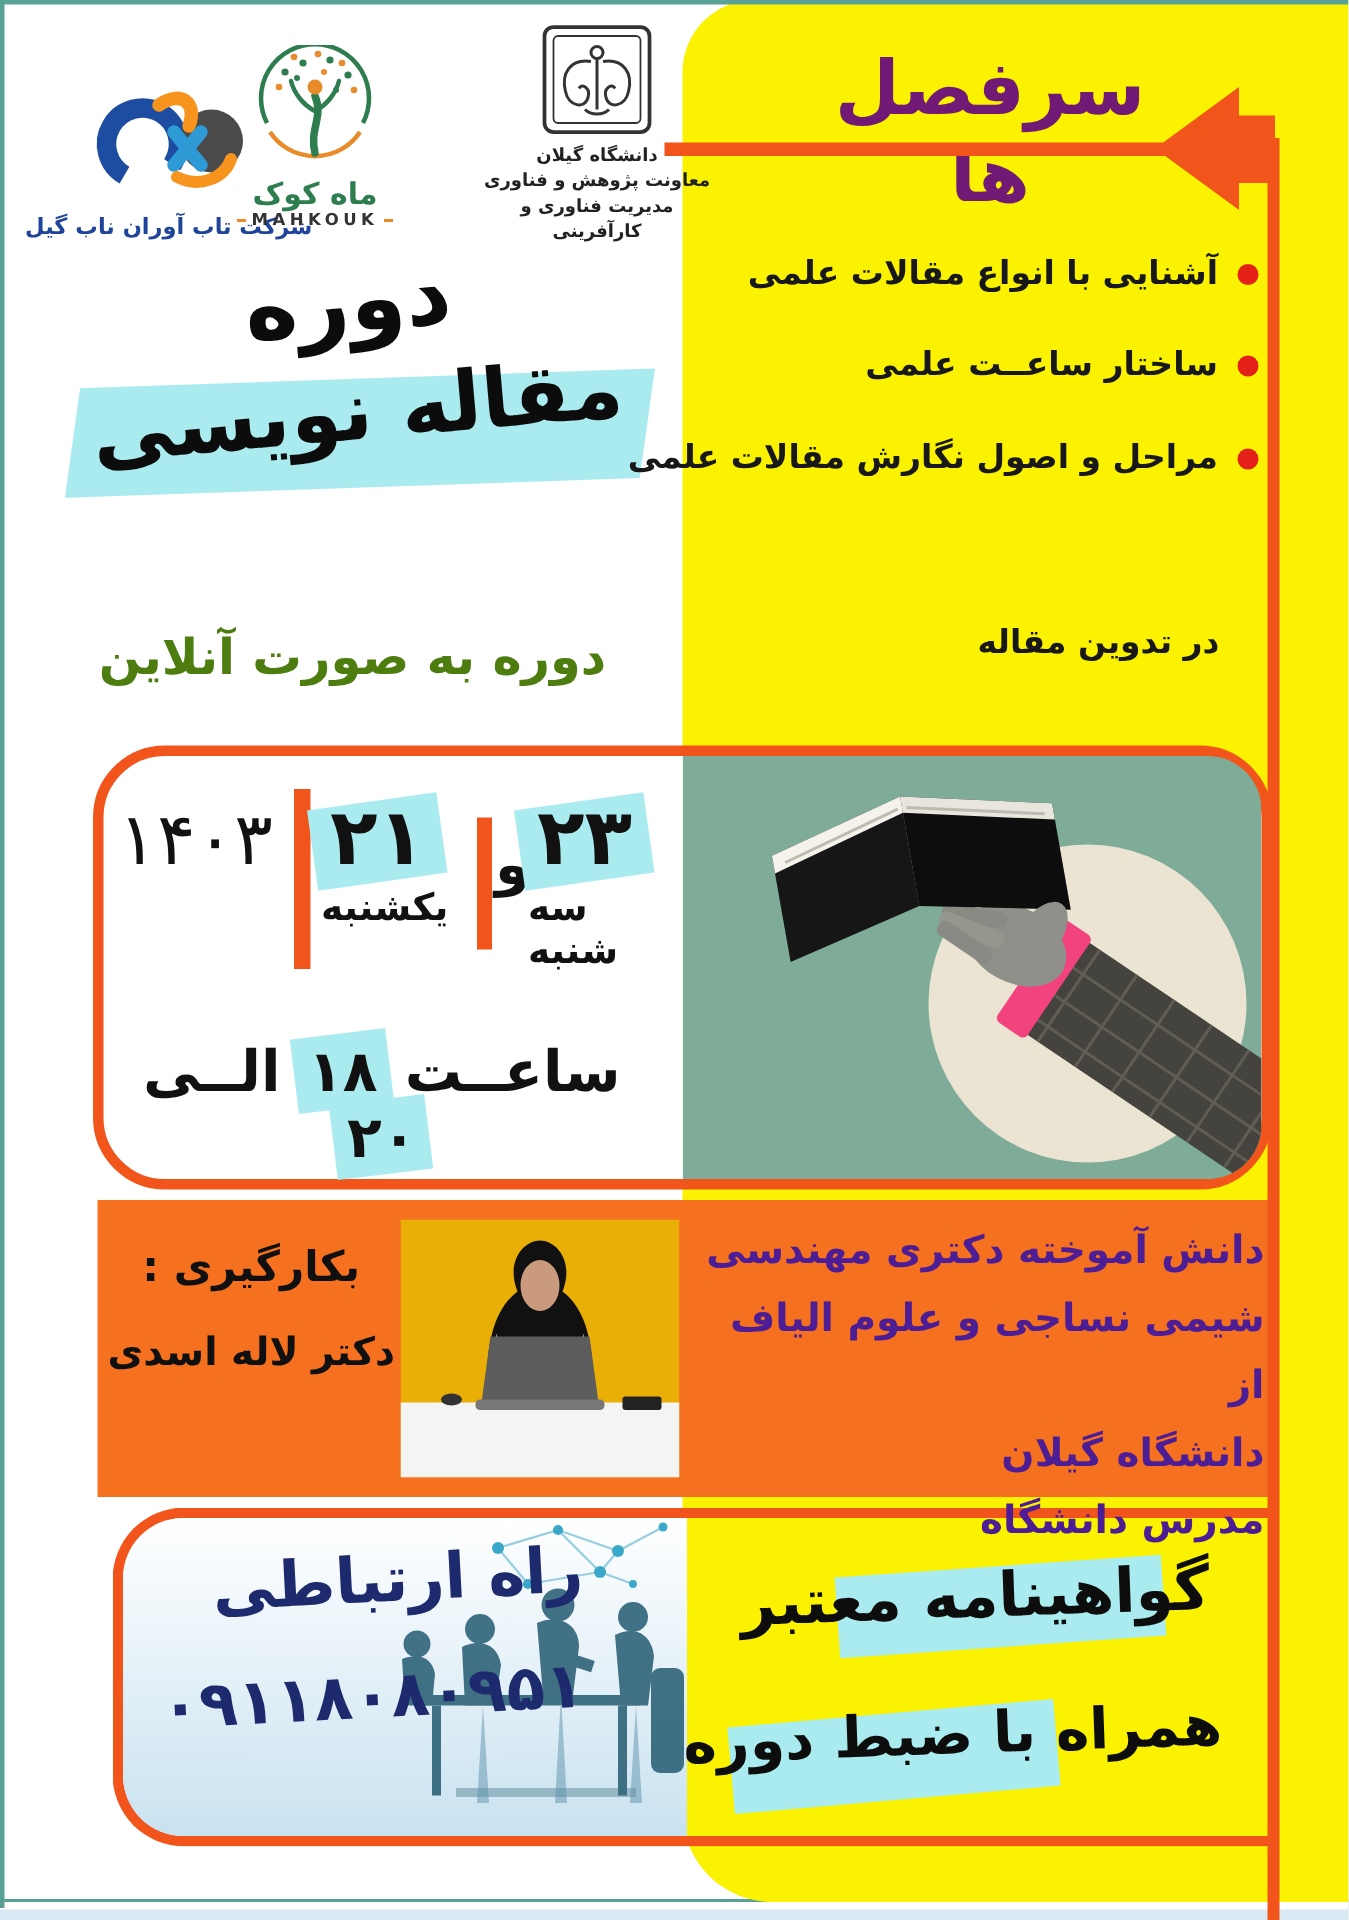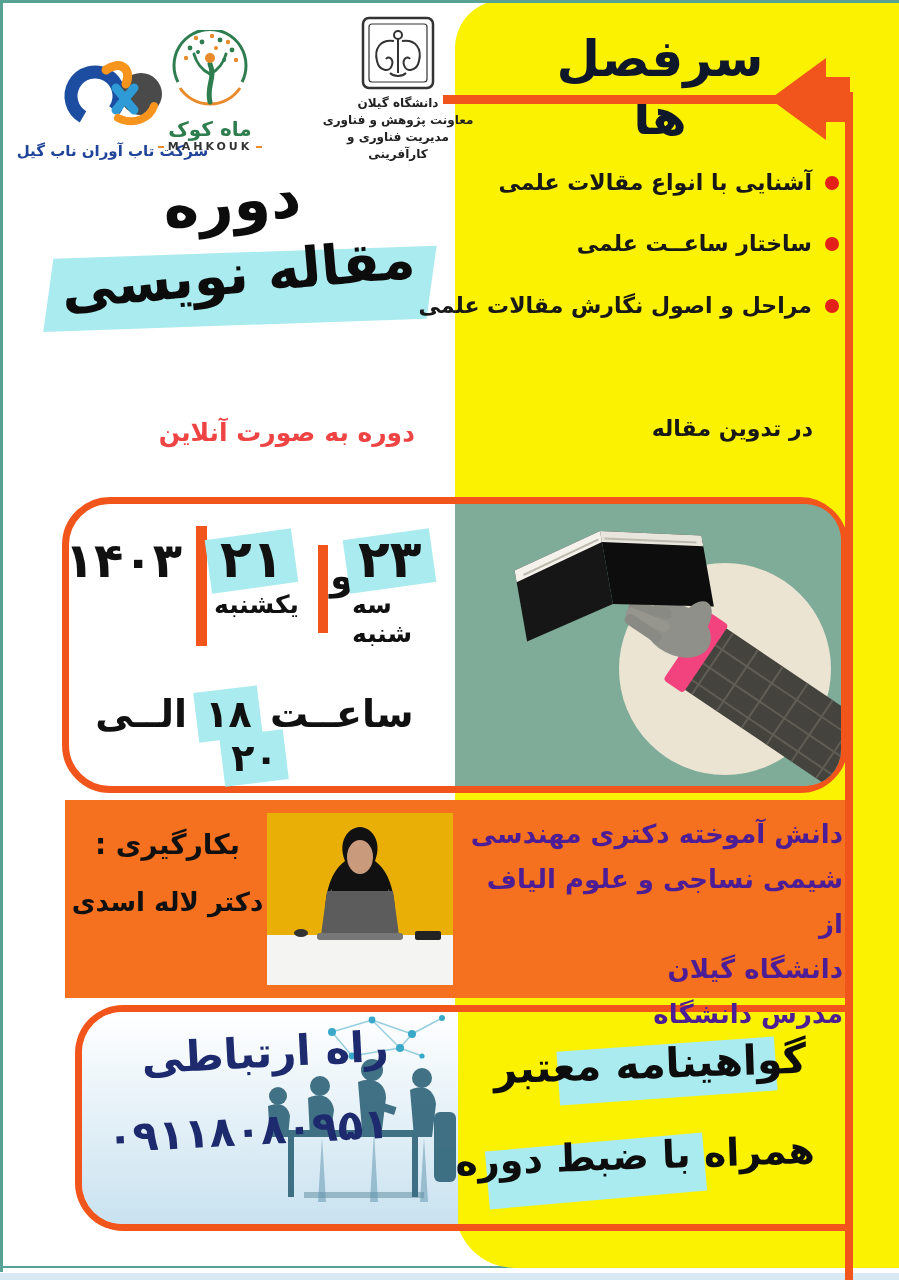--- a/index.html
+++ b/index.html
@@ -14,21 +14,21 @@
   .yellow-panel{position:absolute;left:455px;top:0;width:444px;height:1268px;background:#FAF200;
                 border-radius:48px 0 0 60px;z-index:1;}
   
   .vline{position:absolute;left:845px;top:92px;width:8px;height:1188px;background:#F2551C;z-index:4;}
   .arrow-hline{position:absolute;left:443px;top:95px;width:334px;height:9px;background:#F2551C;z-index:4;}
   .arrow-head{position:absolute;left:770px;top:58px;width:0;height:0;border-top:41px solid transparent;
               border-bottom:41px solid transparent;border-right:56px solid #F2551C;z-index:4;}
   .arrow-tail{position:absolute;left:820px;top:77px;width:30px;height:45px;background:#F2551C;z-index:4;}
   
   .syllabus-title{position:absolute;left:530px;top:30px;width:260px;text-align:center;font-size:50px;
-                  font-weight:800;color:#0f172a;z-index:3;}
+                  font-weight:800;color:#701a75;z-index:3;}
   .topic{position:absolute;white-space:nowrap;font-size:22px;font-weight:800;color:#181818;z-index:3;}
   .topic.with-dot{padding-left:0;padding-right:27px;}
   .topic.with-dot::before{content:"";position:absolute;right:0;top:50%;margin-top:-7px;width:14px;height:14px;
                  border-radius:50%;background:#E32119;}
   .t1{top:170px;right:60px;} .t2{top:231px;right:60px;} .t3{top:293px;right:60px;}
   .t4{top:354px;right:60px;} .t5{top:416px;right:86px;}
   
   .logo-gk{position:absolute;left:15px;top:58px;width:195px;z-index:2;text-align:center;}
   .logo-gk .cap{font-size:15px;font-weight:700;color:#20449A;margin-top:2px;}
   .logo-mahkouk{position:absolute;left:158px;top:30px;width:104px;z-index:2;text-align:center;}
@@ -38,30 +38,30 @@
   .logo-mahkouk .en i{flex:1;height:2px;background:#E98A2B;}
   .logo-uni{position:absolute;left:318px;top:15px;width:160px;z-index:2;text-align:center;color:#222;}
   .logo-uni .l{font-size:12px;font-weight:700;line-height:17px;}
   
   .course-title{position:absolute;left:25px;top:165px;width:420px;z-index:2;transform:rotate(-5deg);
                 text-align:center;color:#0c0c0c;font-weight:800;}
   .title1{font-size:60px;line-height:72px;}
   .title2{font-size:55px;line-height:74px;position:relative;display:inline-block;padding:0 12px;}
   .title2::before{content:"";position:absolute;left:-4px;right:-4px;top:16px;bottom:-14px;background:#A9EBEE;
                   transform:skewX(-10deg) rotate(3deg);z-index:-1;}
-  .course-format{position:absolute;left:55px;top:418px;width:360px;font-size:25px;
-                 font-weight:800;color:#ef4444;z-index:2;}
+  .course-format{position:absolute;left:55px;top:418px;width:360px;text-align:center;font-size:33px;
+                 font-weight:800;color:#4d7c0f;z-index:2;}
   
   .datebox{position:absolute;left:62px;top:497px;width:786px;height:296px;border:7px solid #F2551C;
            border-radius:48px;background:#fff;box-sizing:border-box;z-index:2;}
   .book-img{position:absolute;left:455px;top:504px;width:386px;height:282px;z-index:3;
             border-radius:0 36px 36px 0;overflow:hidden;}
   .month-block{position:absolute;left:70px;top:528px;width:112px;text-align:center;z-index:3;color:#111;}
   .month-name{font-size:27px;font-weight:800;}
-  .year{font-size:48px;font-weight:700;margin-top:4px;margin-left:40px;}
+  .year{font-size:48px;font-weight:400;margin-top:4px;margin-left:40px;}
   .bar-tall{position:absolute;left:196px;top:526px;width:11px;height:120px;background:#F2551C;z-index:3;}
   .day-block{position:absolute;width:95px;text-align:left;z-index:3;color:#111;}
   .d2{left:214px;top:531px;} .d1{left:352px;top:531px;}
   .day-num{font-size:52px;font-weight:800;line-height:56px;position:relative;display:inline-block;padding:0 6px;}
   .day-num::before{content:"";position:absolute;inset:3px -6px -1px -6px;background:#A9EBEE;
                    transform:rotate(-8deg);z-index:-1;}
   .day-name{font-size:25px;font-weight:800;margin-top:3px;}
   .bar-short{position:absolute;left:318px;top:545px;width:10px;height:88px;background:#F2551C;z-index:3;}
   .conj{position:absolute;left:330px;top:554px;font-size:38px;font-weight:800;color:#111;z-index:3;}
   .time-row{position:absolute;left:62px;top:692px;width:385px;text-align:center;font-size:38px;

